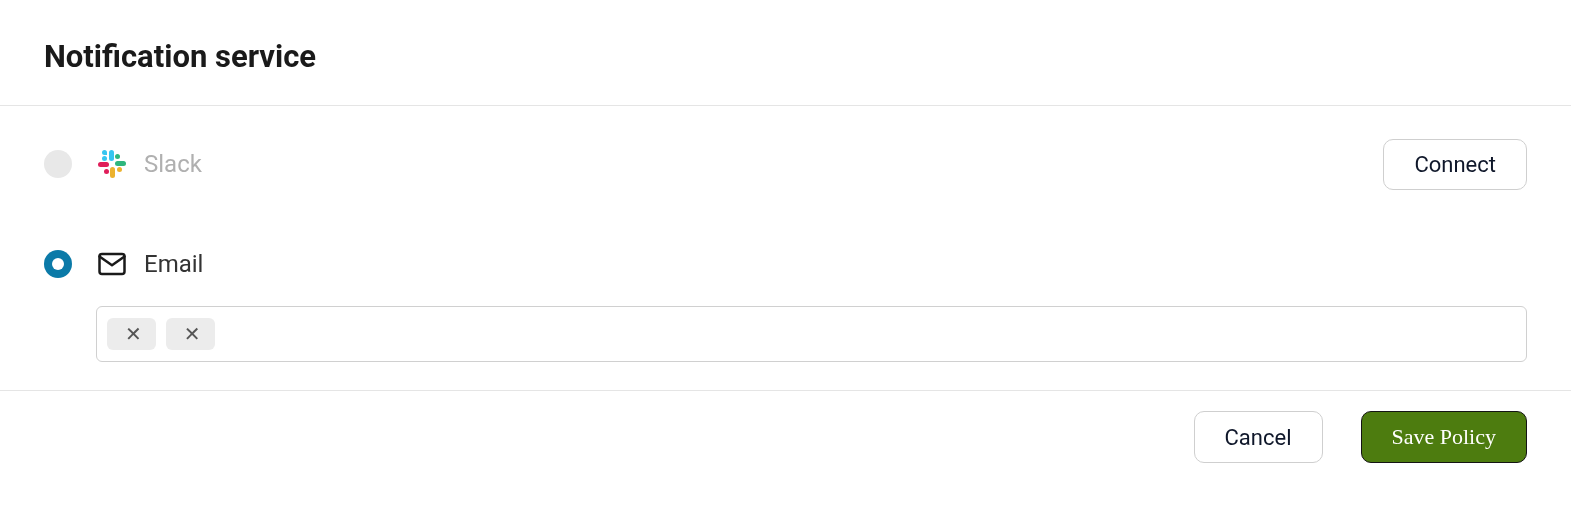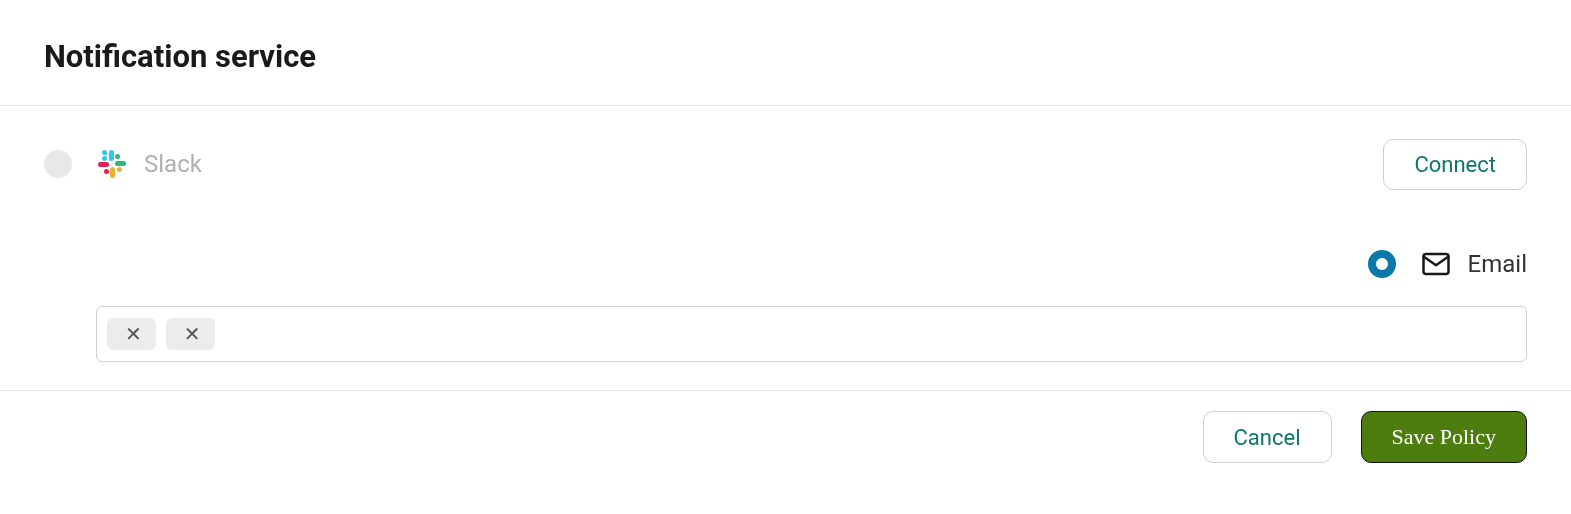--- a/index.html
+++ b/index.html
@@ -32,21 +32,20 @@
       padding: 0 44px;
       min-height: 60px;
     }
     .option-slack {
       margin-top: 28px;
       margin-bottom: 40px;
     }
     .option-email {
       margin-top: 15px;
       align-items: center;
-      justify-content: flex-end;
     }
     .radio {
       width: 28px;
       height: 28px;
       border-radius: 50%;
       flex-shrink: 0;
       position: relative;
     }
     .radio-unchecked {
       background: #e8e8e8;
@@ -86,21 +85,21 @@
       flex: 1;
     }
     .btn {
       font-size: 22px;
       padding: 12px 30px;
       border-radius: 10px;
       cursor: pointer;
       font-family: inherit;
       border: 1.5px solid #cfcfcf;
       background: #ffffff;
-      color: #0f766e;
+      color: #0f172a;
     }
     .btn-primary {
       background: #4d7c0f;
       color: #ffffff;
       border: 1.5px solid #141414;
       font-family: Liberation Serif, serif;
     }
     .chips-row {
       padding: 0 44px 0 96px;
       margin-top: 12px;
@@ -132,21 +131,21 @@
       cursor: pointer;
       line-height: 1;
       padding: 0 4px;
       font-weight: 400;
     }
     .footer {
       border-top: 1px solid #e5e5e5;
       padding: 20px 44px 24px 44px;
       display: flex;
       justify-content: flex-end;
-      gap: 29px;
+      gap: 38px;
     }
     .mail-svg {
       width: 30px;
       height: 30px;
     }
   </style>
 </head>
 <body>
 
 <div class="header">

